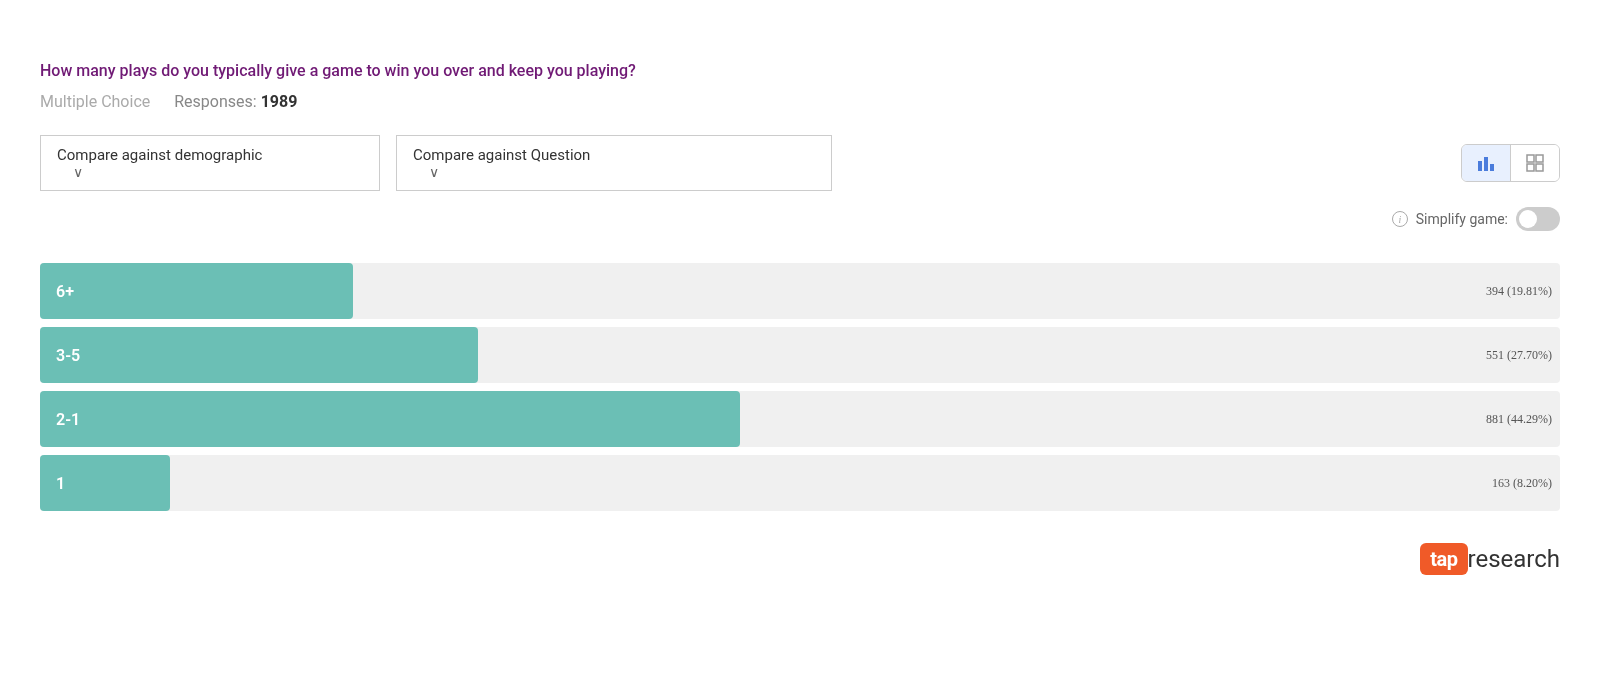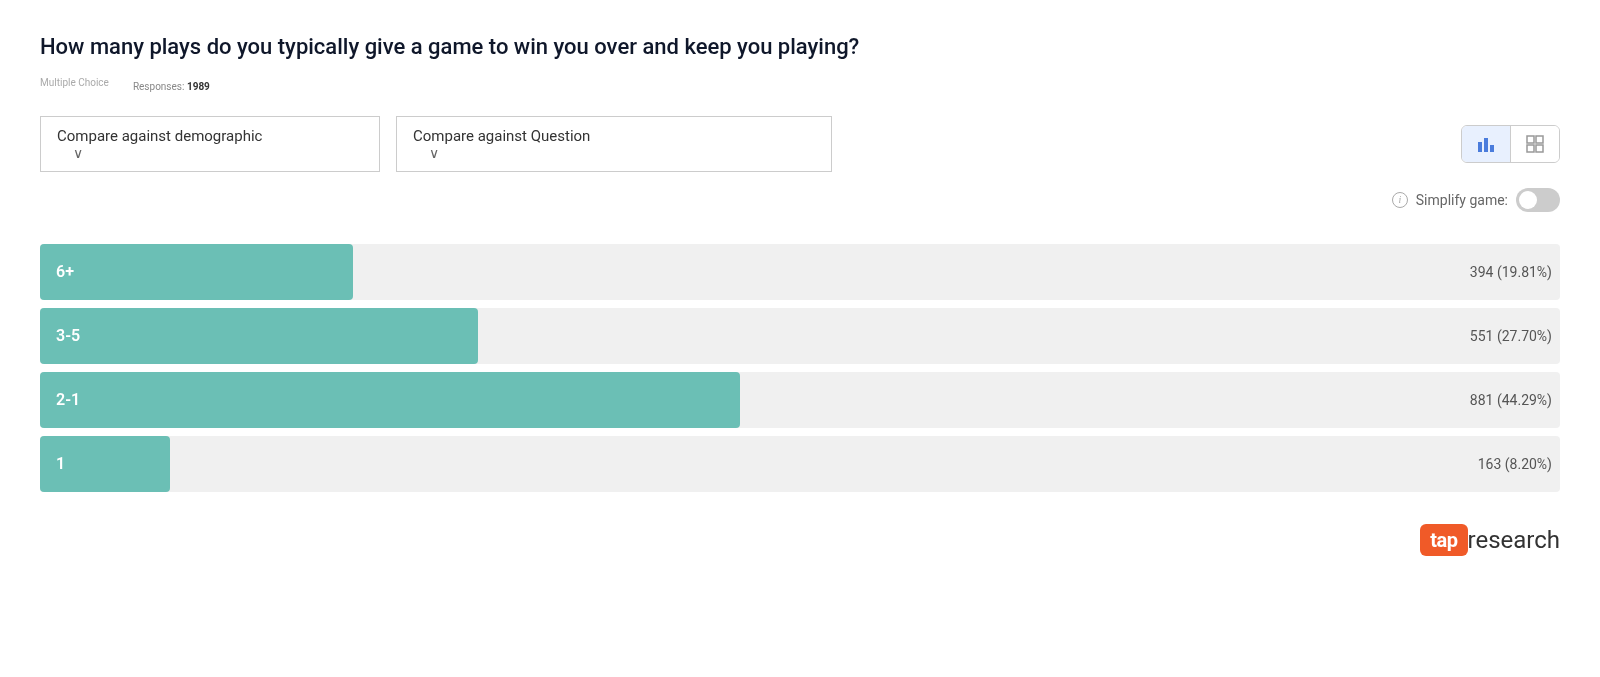--- a/index.html
+++ b/index.html
@@ -6,38 +6,39 @@
     body {
       font-family: -apple-system, BlinkMacSystemFont, 'Segoe UI', Roboto, sans-serif;
       background: #ffffff;
       color: #333;
       padding: 32px 40px;
       width: 1600px;
       min-height: 677px;
     }
 
     .question-title {
-      font-size: 22px;
+      font-size: 16px;
       font-weight: 500;
-      color: #0f172a;
+      color: #701a75;
       margin-bottom: 10px;
       line-height: 1.4;
+      margin-top: 28px;
     }
 
     .meta-row {
       display: flex;
       align-items: center;
       gap: 24px;
       margin-bottom: 24px;
-      font-size: 10px;
+      font-size: 16px;
       color: #888;
     }
 
     .meta-type { color: #aaa; }
-    .meta-responses { color: #888; margin-top: 8px; }
+    .meta-responses { color: #888; }
     .meta-responses strong { color: #333; font-weight: 700; }
 
     .controls-row {
       display: flex;
       align-items: center;
       gap: 16px;
       margin-bottom: 16px;
     }
 
     .dropdown {
@@ -175,24 +176,25 @@
       position: absolute;
       left: 0;
       top: 0;
     }
 
     .bar-value {
       position: absolute;
       right: 0;
       top: 50%;
       transform: translateY(-50%);
-      font-size: 14px;
+      font-size: 12px;
       color: #555;
       white-space: nowrap;
       padding-right: 8px;
+      font-family: Liberation Serif, serif;
     }
 
     .logo-area {
       display: flex;
       align-items: center;
       justify-content: flex-end;
       margin-top: 32px;
     }
 
     .logo-tap {

